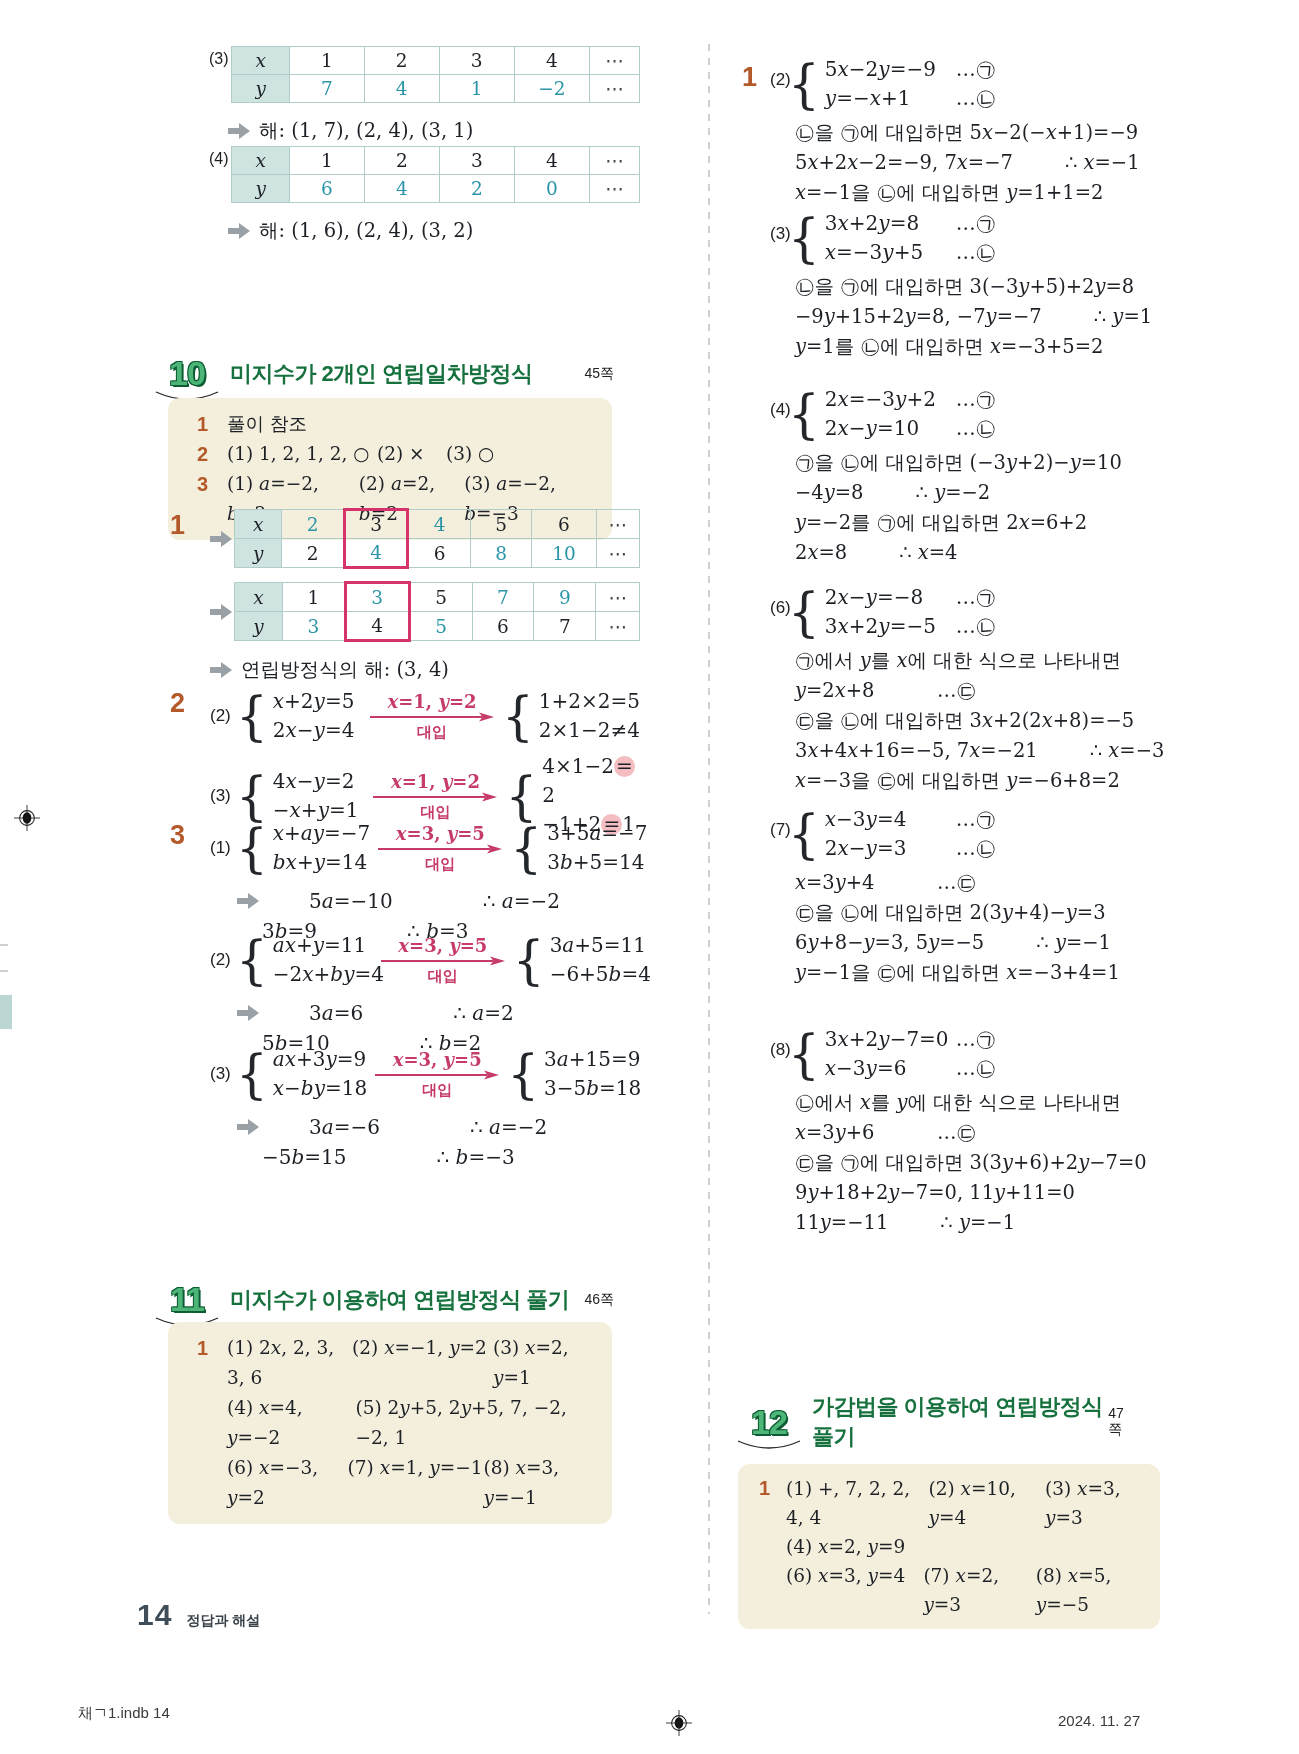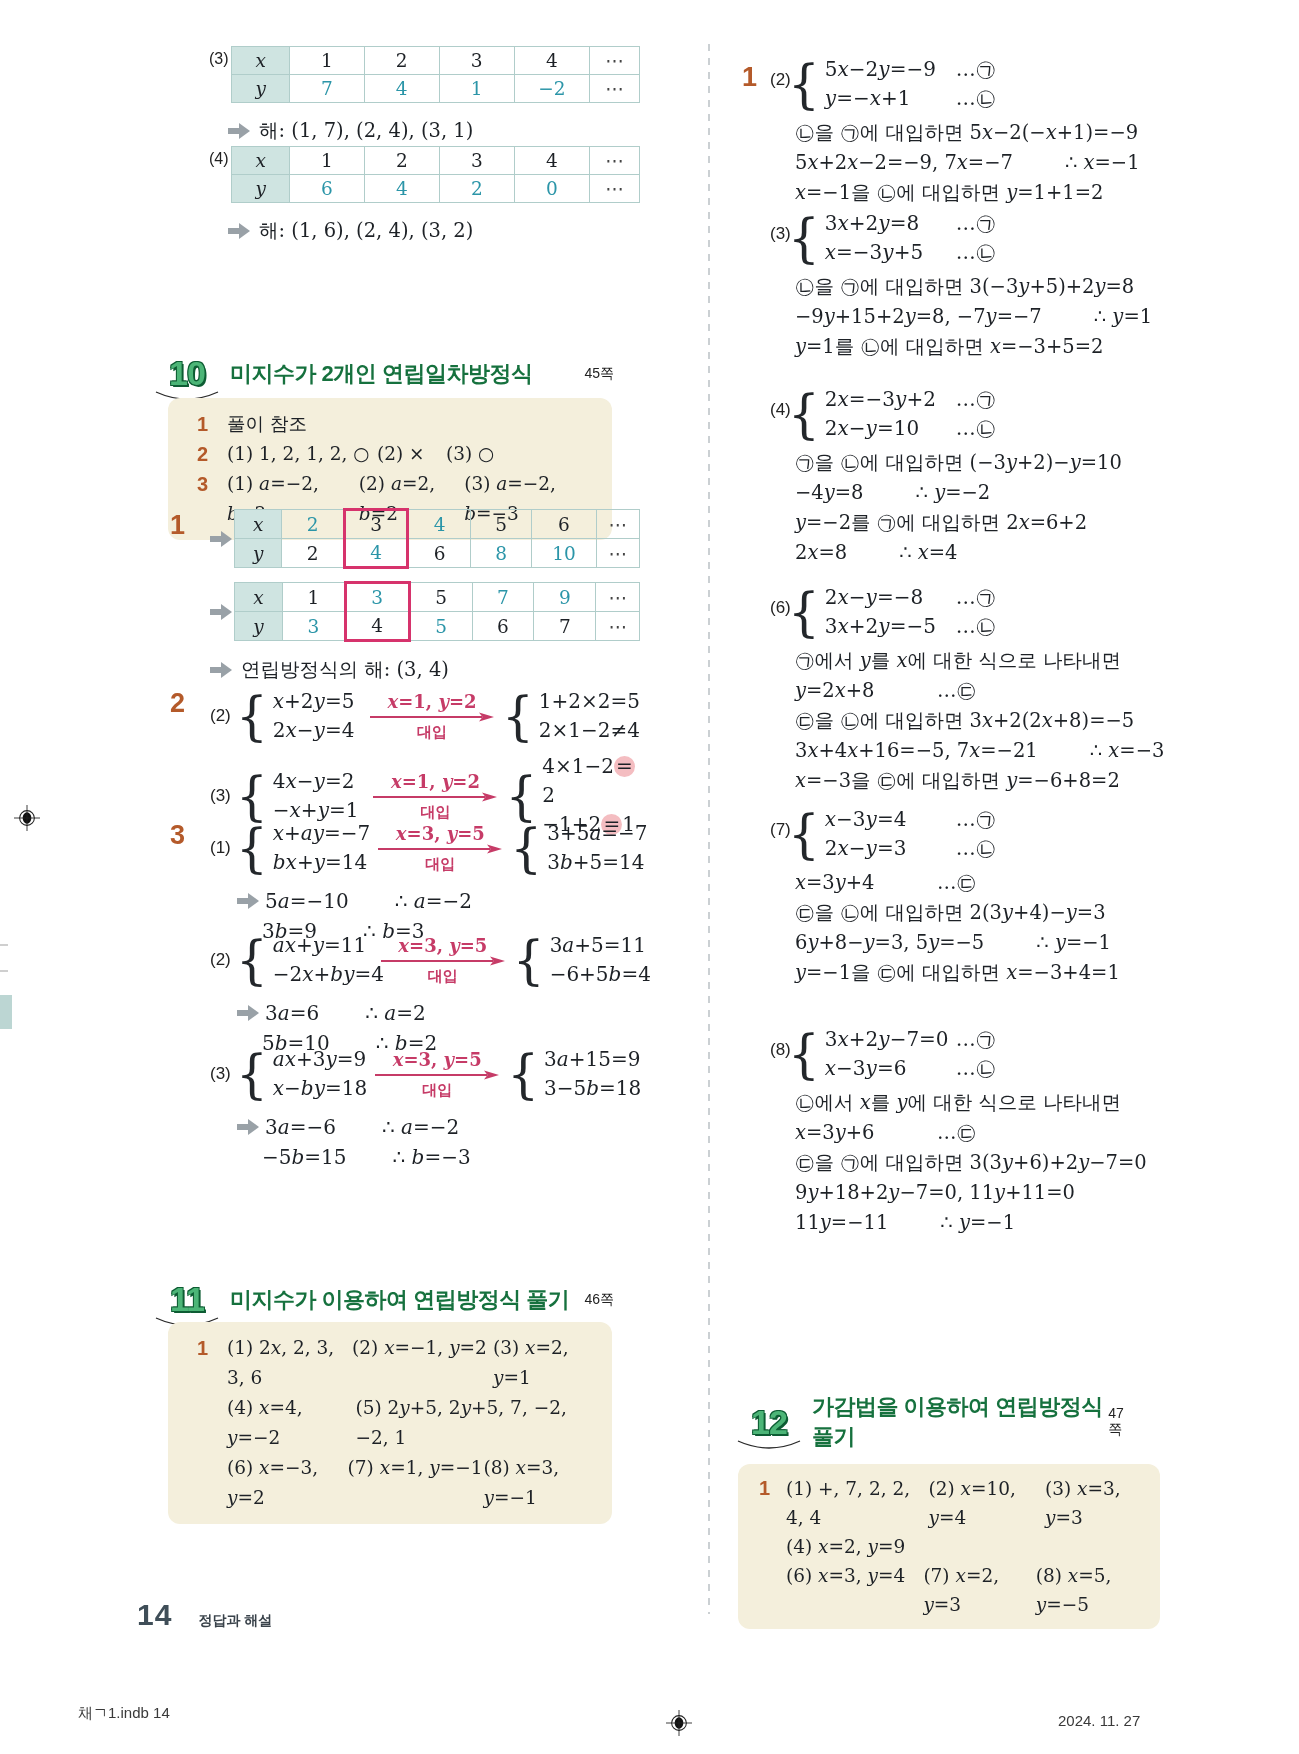--- a/index.html
+++ b/index.html
@@ -64,21 +64,21 @@
          color:#23272b;transform:scaleY(1.05);margin-right:5px;flex:none;}
   .syscol{display:flex;flex-direction:column;justify-content:center;}
   .syscol>div{line-height:29px;font-size:20px;}
   .sysL{width:100px;}
   .subarrow{width:128px;display:flex;flex-direction:column;align-items:center;margin:0 6px;flex:none;}
   .atop{color:#c63b67;font-weight:700;font-size:18px;line-height:20px;}
   .abot{color:#c63b67;font-weight:700;font-size:15px;line-height:17px;margin-top:1px;}
   .eqhl{display:inline-block;width:21px;height:21px;line-height:21px;text-align:center;
         border-radius:50%;background:#f4bdc1;}
   .resline{line-height:29px;font-size:20px;}
-  .concl{display:flex;align-items:center;line-height:30px;font-size:20px;padding-left:97px;margin-top:8px;}
+  .concl{display:flex;align-items:center;line-height:30px;font-size:20px;padding-left:97px;margin-top:8px;gap:44px;}
   .concl .garrow{margin-right:6px;}
   .concl2{padding-left:122px;margin-top:0;}
   .cb{margin-left:46px;}
   
   .rblock{position:absolute;left:0;width:430px;}
   .rnum{position:absolute;left:2px;top:10px;}
   .ritem{position:absolute;left:30px;top:18px;width:30px;}
   .rsys{display:flex;align-items:center;padding-left:48px;min-height:64px;}
   .sysline{line-height:30px;font-size:20px;}
   .eqspan{display:inline-block;min-width:131px;}
@@ -91,21 +91,21 @@
   .sec12wrap{position:absolute;left:740px;top:1392px;width:430px;}
   .sec12wrap .sechead{position:relative;width:430px;padding-left:0;}
   .sec12wrap .pageref{margin-right:36px;}
   .box12{position:relative;left:-2px;width:422px;margin-top:12px;padding:10px 12px 10px 21px;}
   .box12 .anum{width:27px;}
   .box12 .indent{padding-left:27px;}
   .box12 .arow{line-height:29px;}
   
   .pagefoot{position:absolute;left:137px;top:1598px;display:flex;align-items:baseline;}
   .pnumber{font-size:30px;font-weight:700;color:#3f4e58;letter-spacing:1px;}
-  .plabel{font-size:14px;font-weight:700;color:#39424a;margin-left:26px;}
+  .plabel{font-size:14px;font-weight:700;color:#39424a;margin-left:14px;}
   .printfile{position:absolute;left:78px;top:1704px;font-size:15px;color:#3a3a3a;}
   .printdate{position:absolute;left:1058px;top:1712px;font-size:15px;color:#3a3a3a;}
   .regmark{position:absolute;}
   .sidetab{position:absolute;left:0;top:995px;width:12px;height:34px;background:#bcd6d3;}
   .sideline{position:absolute;left:0;width:8px;height:2px;background:#cfcfcf;}
 </style>
 </head>
 <body>
 
 <div class="page">

